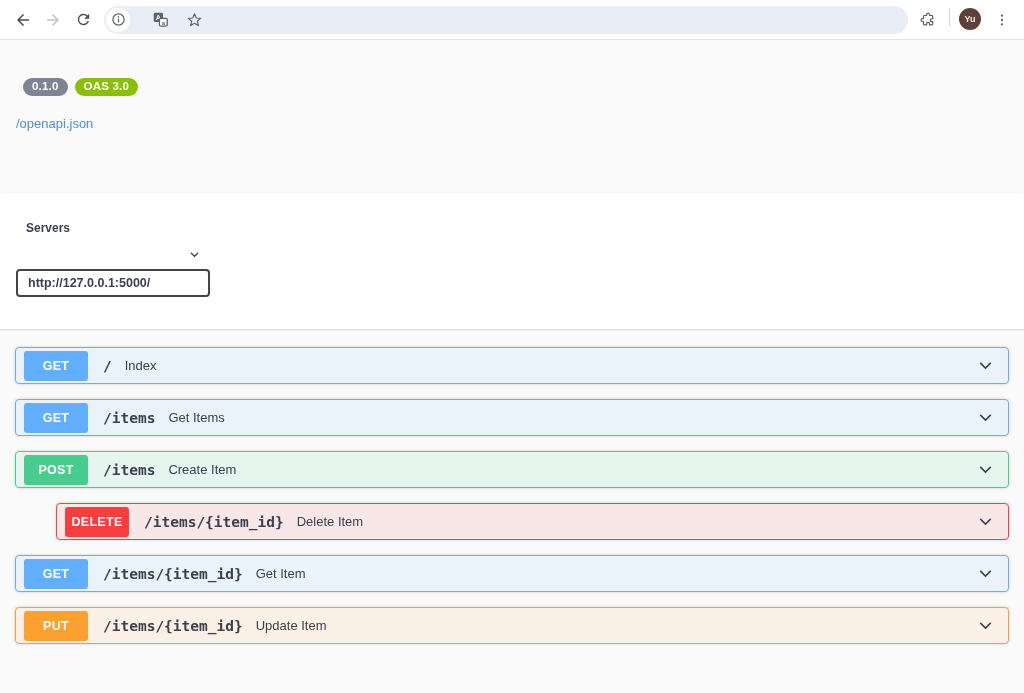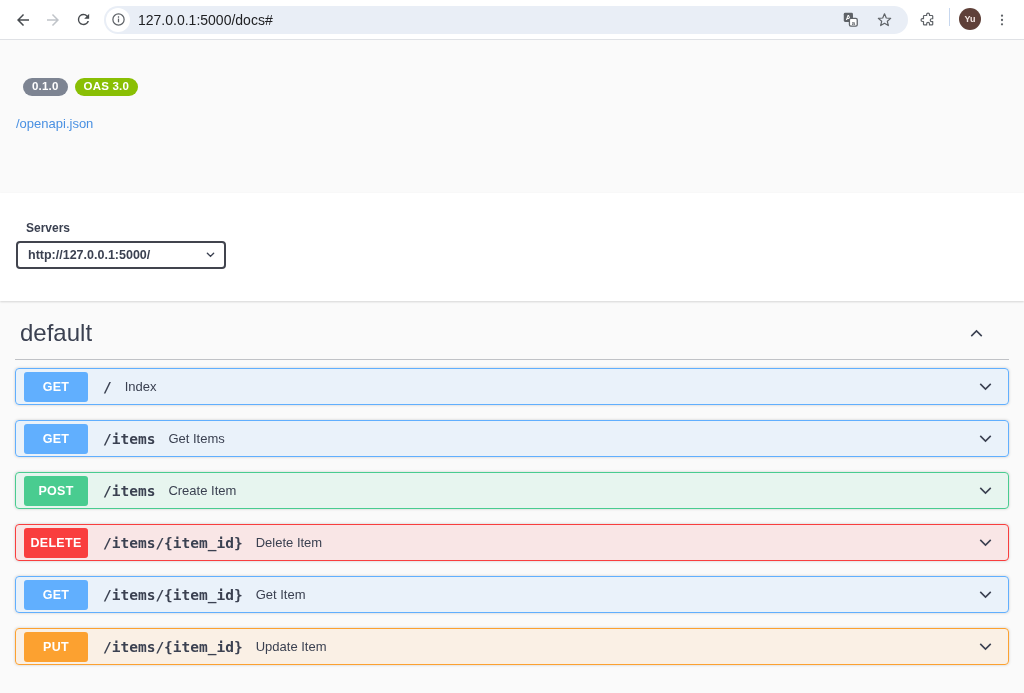--- a/index.html
+++ b/index.html
@@ -87,27 +87,28 @@
   
   .scheme-band {
     background: #ffffff;
     box-shadow: 0 1px 2px 0 rgba(0,0,0,.15);
     padding: 28px 16px 32px;
   }
   .servers-label { font-size: 12px; font-weight: 700; color: #3b4151; margin: 0 0 6px 10px; }
   .select-wrap { position: relative; display: inline-block; }
   .server-select {
     appearance: none; -webkit-appearance: none; -moz-appearance: none;
-    width: 210px; height: 28px;
+    width: 194px; height: 28px;
     border: 2px solid #41444e; border-radius: 4px;
     background: #ffffff;
     font-family: "Liberation Sans", sans-serif;
     font-size: 12.5px; font-weight: 600; color: #3b4151;
     padding: 0 30px 0 10px;
     cursor: pointer;
+    margin-top: 28px;
   }
   .select-chevron { position: absolute; right: 8px; top: 6px; pointer-events: none; }
 
   
   .ops-wrap { padding: 10px 15px 0; }
   .tag-header {
     display: flex; align-items: center; justify-content: space-between;
     padding: 8px 22px 12px 5px;
     border-bottom: 1px solid rgba(59,65,81,.3);
     cursor: pointer;
@@ -120,21 +121,21 @@
     display: flex; align-items: center;
     height: 37px;
     border: 1px solid; border-radius: 4px;
     margin-bottom: 15px;
     padding: 0 10px 0 8px;
     box-shadow: 0 0 3px rgba(0,0,0,.19);
     cursor: pointer;
   }
   .opblock.get    { border-color: #61affe; background: rgba(97,175,254,.10); }
   .opblock.post   { border-color: #49cc90; background: rgba(73,204,144,.10); }
-  .opblock.delete { border-color: #f93e3e; background: rgba(249,62,62,.10); }
+  .opblock.delete { border-color: #f93e3e; background: rgba(249,62,62,.10); margin-left: 41px; }
   .opblock.put    { border-color: #fca130; background: rgba(252,161,48,.10); }
   .method {
     min-width: 64px; height: 30px; border-radius: 3px;
     color: #fff; font-weight: 700; font-size: 12.5px; letter-spacing: .3px;
     display: flex; align-items: center; justify-content: center;
     padding: 0 6px;
   }
   .opblock.get .method    { background: #61affe; }
   .opblock.post .method   { background: #49cc90; }
   .opblock.delete .method { background: #f93e3e; }
@@ -168,21 +169,20 @@
   </button>
 
   <div class="omnibox">
     <span class="site-chip">
       <svg width="15" height="15" viewBox="0 0 24 24">
         <circle cx="12" cy="12" r="9" fill="none" stroke="#5f6368" stroke-width="2"></circle>
         <rect x="11" y="10.5" width="2" height="6" fill="#5f6368"></rect>
         <rect x="11" y="6.8" width="2" height="2.4" fill="#5f6368"></rect>
       </svg>
     </span>
-    <span class="url-text">127.0.0.1:5000/docs#</span>
     <button class="box-icon-btn">
       <svg width="17" height="17" viewBox="0 0 24 24">
         <rect x="2.5" y="2.5" width="13" height="13" rx="2" fill="#5f6368"></rect>
         <text x="9" y="13" font-size="10" font-family="Liberation Sans, sans-serif" fill="#ffffff" text-anchor="middle" font-weight="bold">A</text>
         <rect x="10.5" y="10.5" width="11" height="11" rx="2" fill="#ffffff" stroke="#5f6368" stroke-width="1.8"></rect>
         <text x="16" y="19.5" font-size="8.5" font-family="Liberation Sans, sans-serif" fill="#5f6368" text-anchor="middle" font-weight="bold">a</text>
       </svg>
     </button>
     <button class="box-icon-btn">
       <svg width="17" height="17" viewBox="0 0 24 24">
@@ -226,28 +226,20 @@
       <select class="server-select">
         <option>http://127.0.0.1:5000/</option>
       </select>
       <svg class="select-chevron" width="15" height="15" viewBox="0 0 24 24">
           <path d="M7 10l5 5 5-5" fill="none" stroke="#3b4151" stroke-width="2.2" stroke-linecap="round"></path>
         </svg>
     </span>
   </div>
 
   <div class="ops-wrap">
-    <div class="tag-header">
-      <h3 class="tag-title">default</h3>
-      <button class="icon-btn">
-        <svg width="21" height="21" viewBox="0 0 24 24">
-            <path d="M6 15l6-6 6 6" fill="none" stroke="#3b4151" stroke-width="1.8"></path>
-          </svg>
-      </button>
-    </div>
 
     <div class="ops-list">
 
       <div class="opblock get">
         <span class="method">GET</span>
         <span class="op-path">/</span>
         <span class="op-summary">Index</span>
         <button class="expand-btn">
           <svg width="21" height="21" viewBox="0 0 24 24">
               <path d="M6 9l6 6 6-6" fill="none" stroke="#3b4151" stroke-width="1.8"></path>

